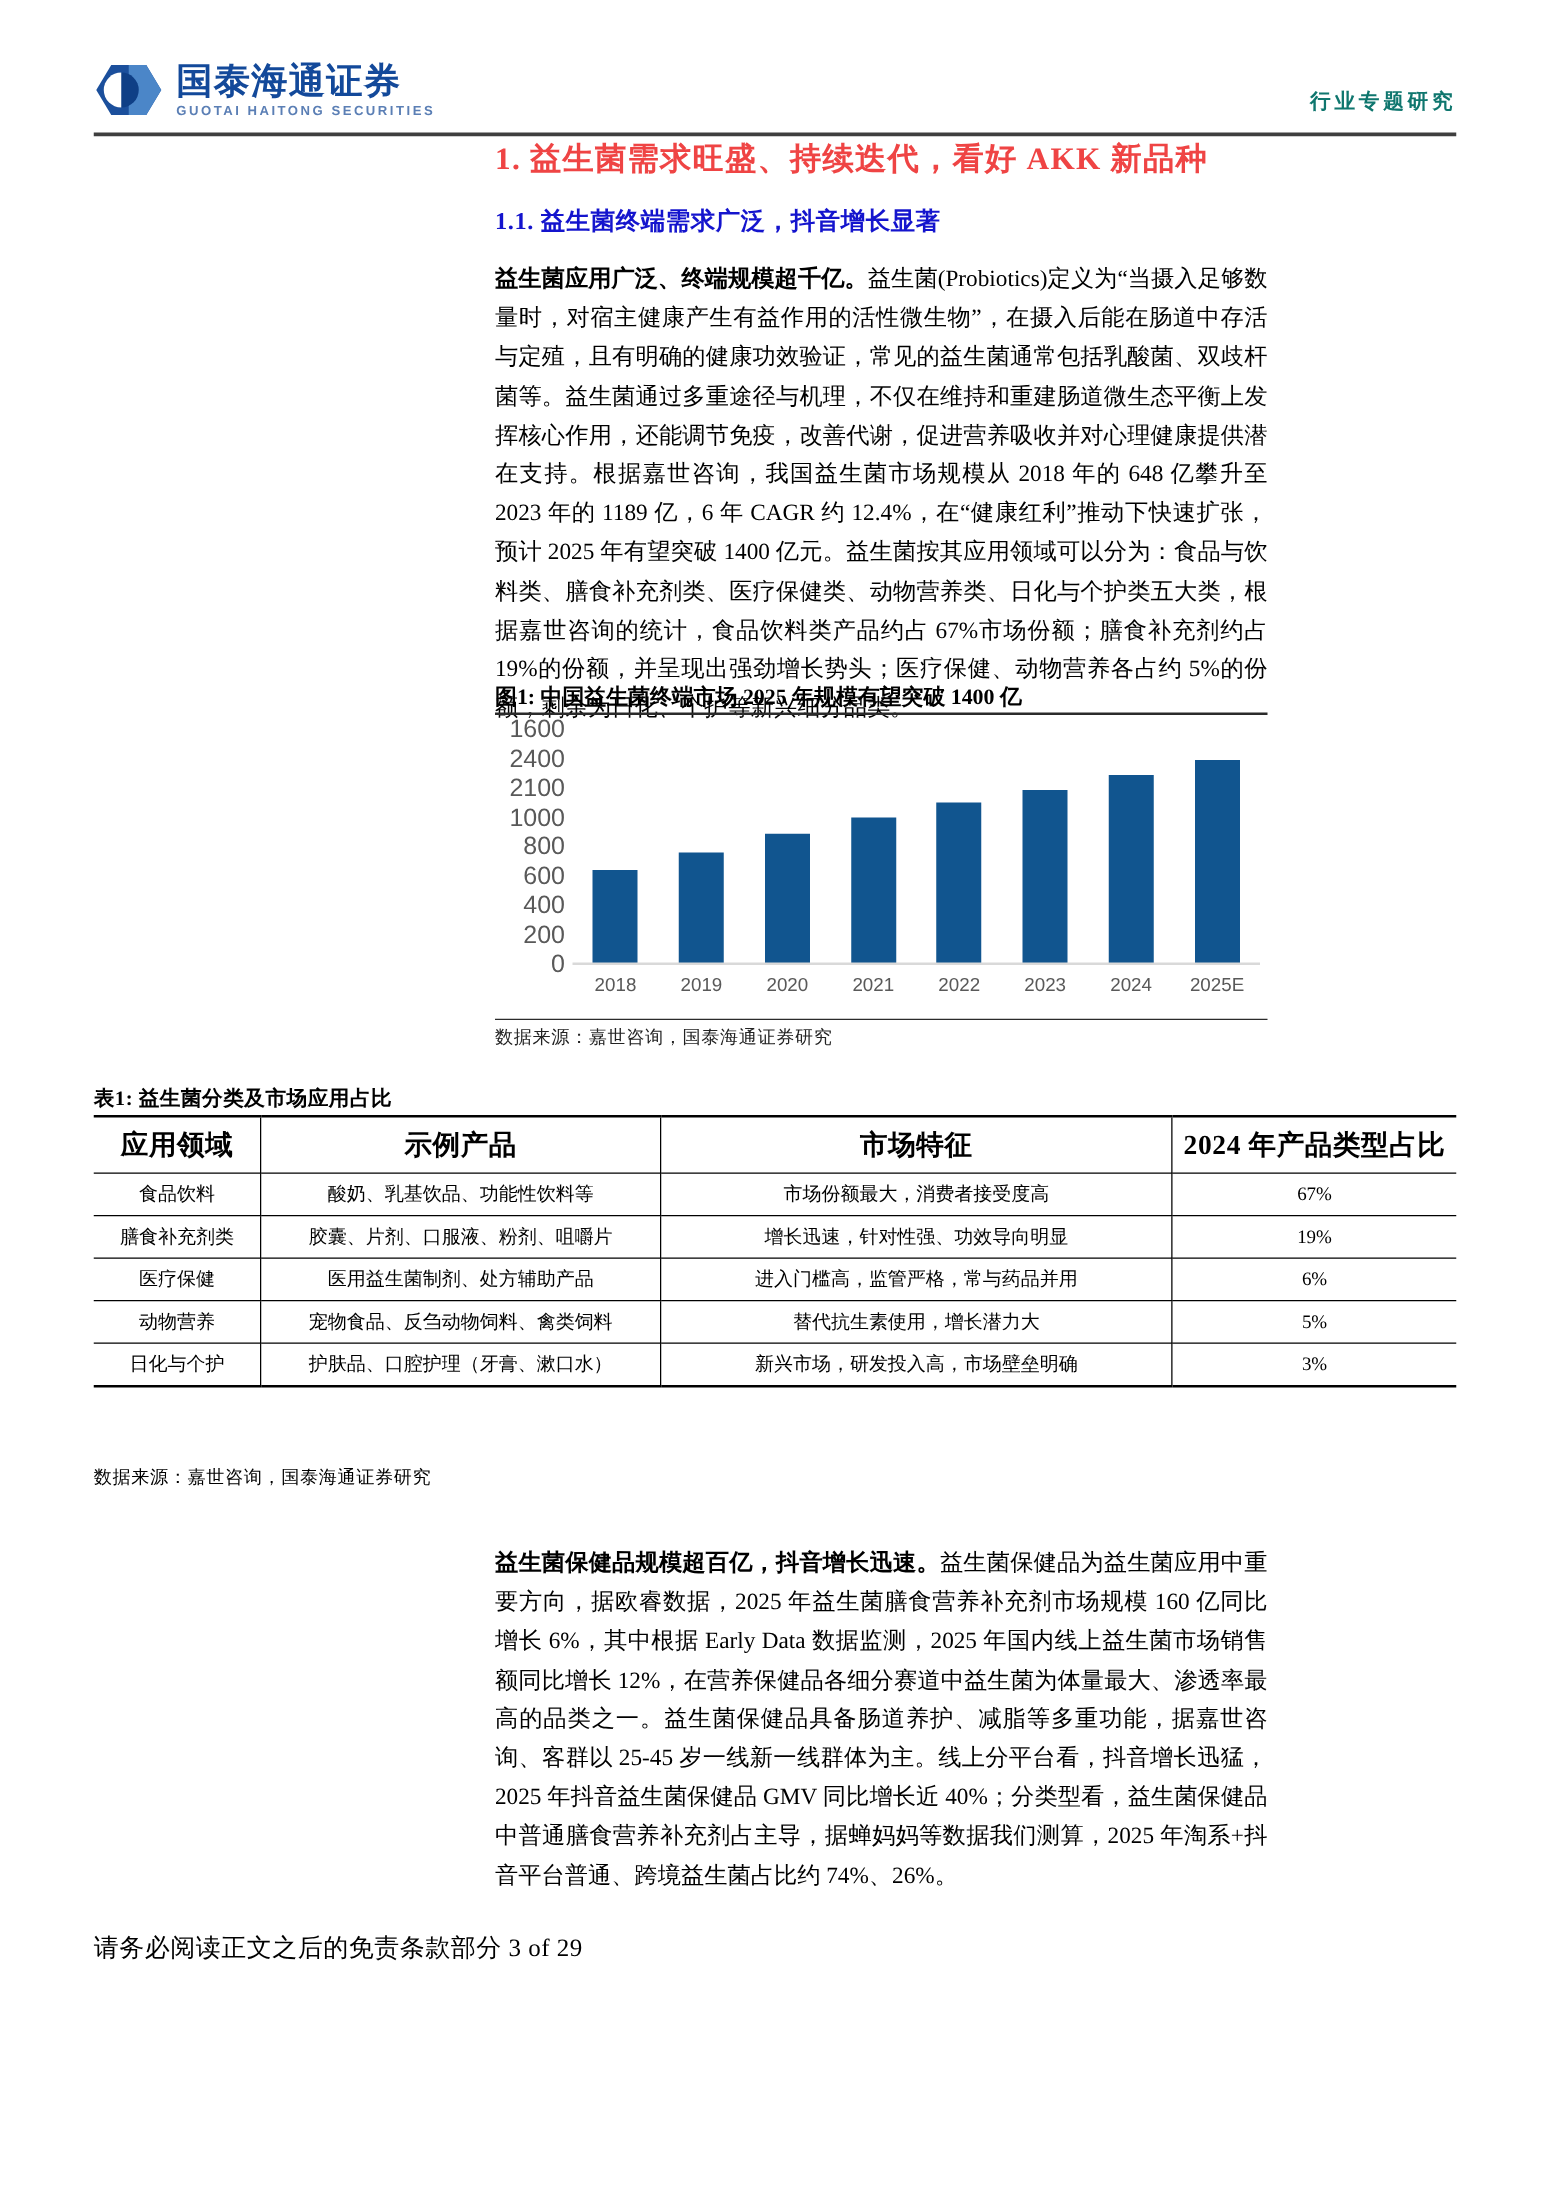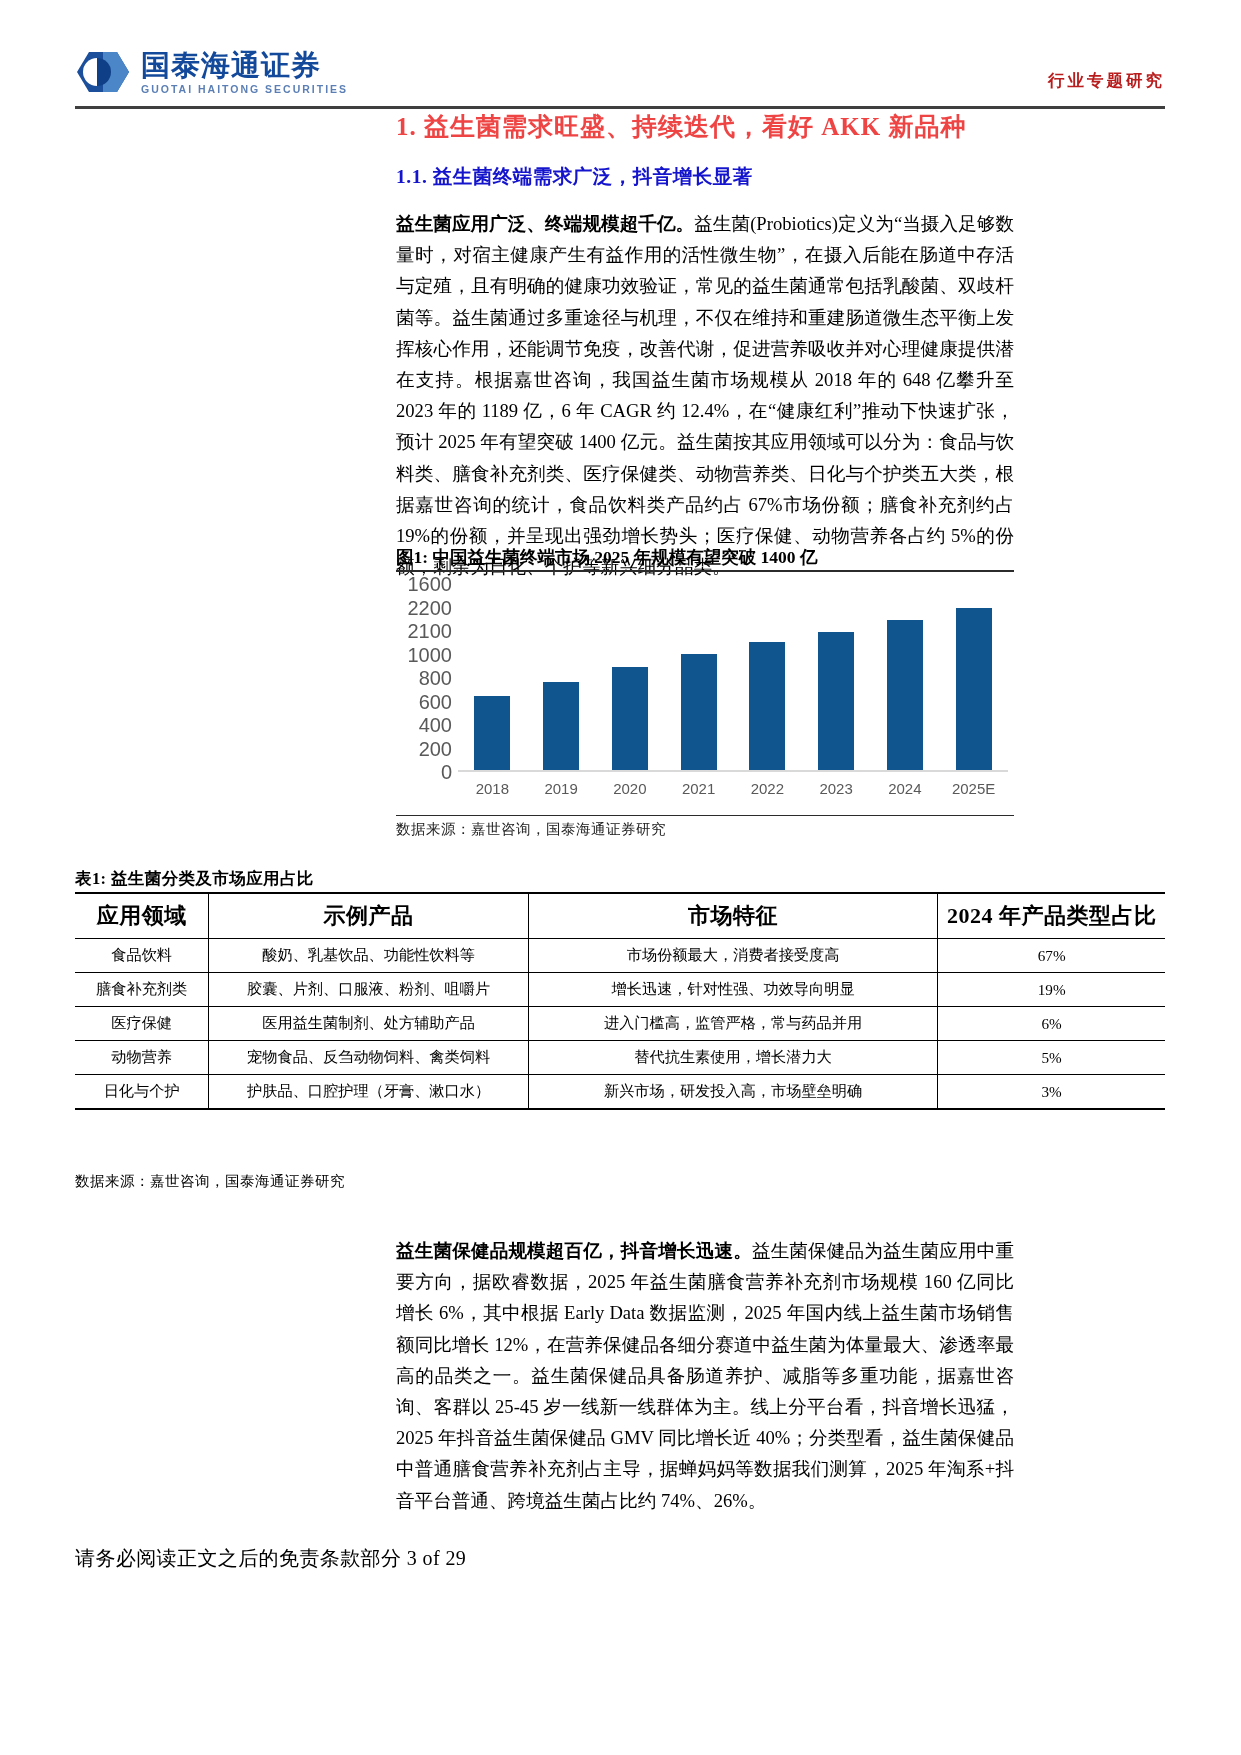--- a/index.html
+++ b/index.html
@@ -27,21 +27,21 @@
     font-weight:bold;font-size:29px;letter-spacing:1px;color:#13499a;
     line-height:1.05;
   }
   .logo-en{
     font-family:"Liberation Sans","DejaVu Sans",sans-serif;
     font-weight:bold;font-size:10.5px;letter-spacing:2.0px;color:#5b7fb5;
     margin-top:3px;
   }
   .header-right{
     position:absolute;right:0;top:22px;
-    font-size:16.5px;color:#b91c1c;letter-spacing:3px;
+    font-size:16.5px;color:#0f766e;letter-spacing:3px;
     font-family:"Liberation Serif","DejaVu Serif",serif;font-weight:bold;
   }
   .header-rule{
     position:absolute;left:75px;top:106px;width:1090px;height:3px;background:#3f3f3f;
   }
 
   
   .h1{
     position:absolute;left:396px;top:110px;width:640px;
     font-size:25px;font-weight:bold;color:#ef4444;letter-spacing:1px;
@@ -187,21 +187,21 @@
 
   <div class="chart">
     <div class="ylabels" id="ylabels">
         <div class="ylab" style="top: 188px;">0</div>
         <div class="ylab" style="top: 164.5px;">200</div>
         <div class="ylab" style="top: 141px;">400</div>
         <div class="ylab" style="top: 117.5px;">600</div>
         <div class="ylab" style="top: 94px;">800</div>
         <div class="ylab" style="top: 70.5px;">1000</div>
         <div class="ylab" style="top: 47px;">2100</div>
-        <div class="ylab" style="top: 23.5px;">2200</div>
+        <div class="ylab" style="top: 23.5px;">2400</div>
         <div class="ylab" style="top: 0px;">1600</div>
       </div>
     <div class="chart-plot">
       <div class="bars" id="bars">
           <div class="barcell">
             <div class="bar" style="height: 76.14px; background: rgb(17, 85, 143);"></div>
           </div>
           <div class="barcell">
             <div class="bar" style="height: 90.475px; background: rgb(17, 85, 143);"></div>
           </div>

